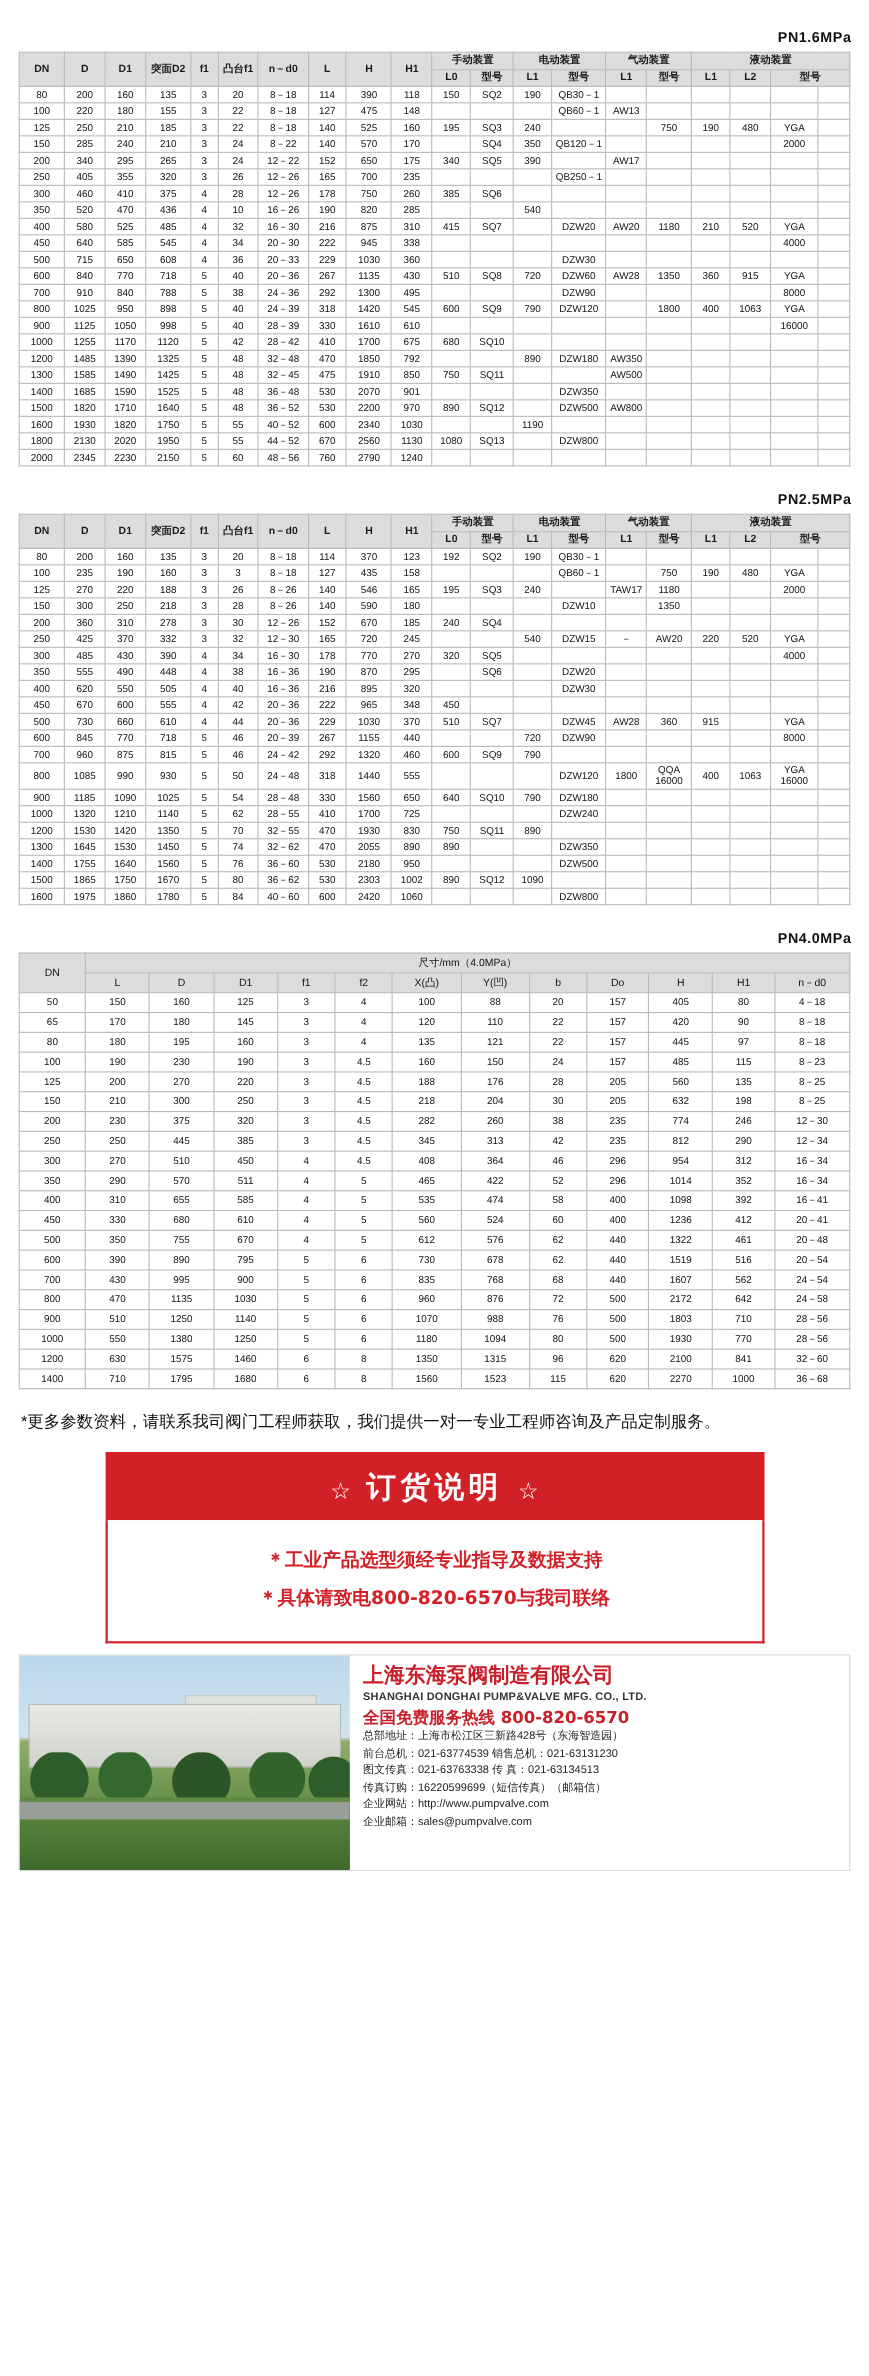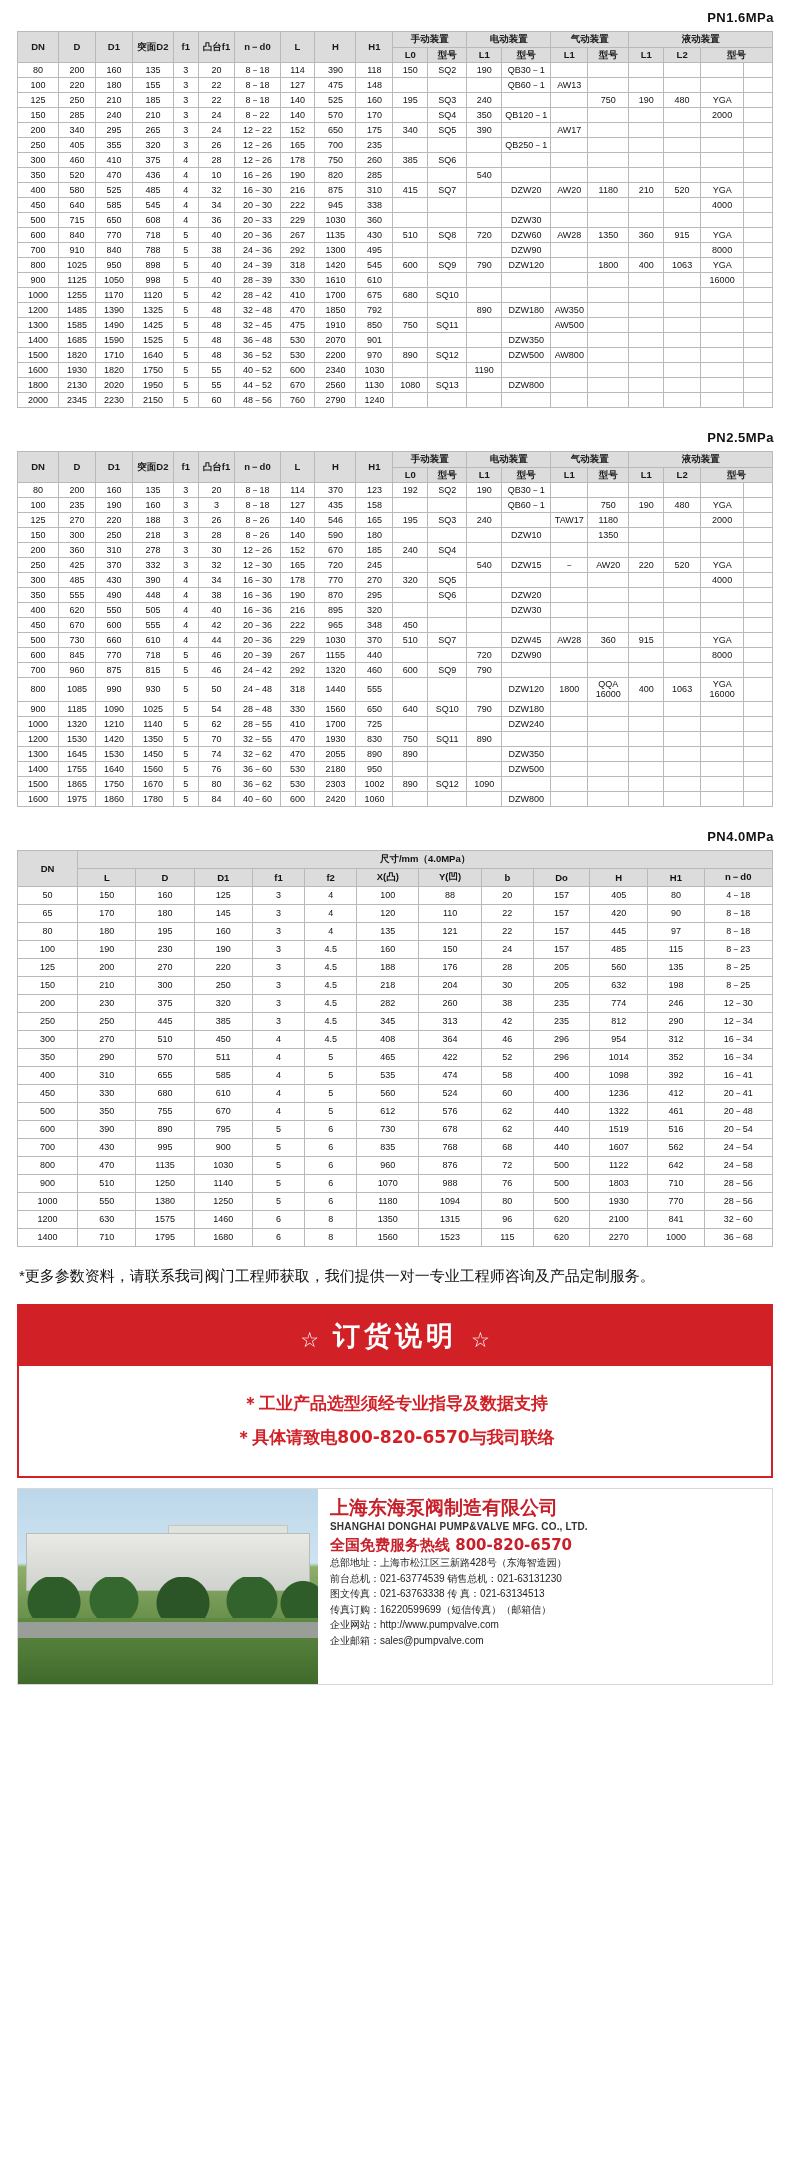--- a/index.html
+++ b/index.html
@@ -3,21 +3,21 @@
 <meta charset="utf-8">
 <style>
   * { box-sizing: border-box; }
   html, body { margin:0; padding:0; }
   body {
     width:790px;
     background:#ffffff;
     font-family:"Liberation Sans", sans-serif;
     color:#111;
   }
-  .page { width:790px; padding:0 0 0 0; }
+  .page { width:790px; padding:16px 0 0 0; }
 
   .tbl-title {
     text-align:right;
     font-weight:bold;
     font-size:13px;
     padding:10px 16px 6px 0;
     letter-spacing:0.5px;
   }
 
   table.spec {
@@ -53,32 +53,32 @@
     font-size:9px;
     table-layout:fixed;
   }
   table.spec4 th, table.spec4 td {
     border:1px solid #b9b9b9;
     text-align:center;
     vertical-align:middle;
     padding:2px 0;
     height:17px;
   }
-  table.spec4 thead th { background:#dcdcdc; font-weight:bold; font-size:9.5px; }
+  table.spec4 thead th { background:#dcdcdc; font-weight:normal; font-size:9.5px; }
 
   .note {
     width:756px;
     margin:12px auto 0 auto;
     font-size:15px;
     color:#111;
     padding:8px 0 12px 2px;
   }
 
   
-  .order-wrap { width:756px; margin:6px auto 0 auto; }
+  .order-wrap { width:599px; margin:6px auto 0 auto; }
   .order-band {
     background:#d22027;
     color:#fff;
     text-align:center;
     padding:14px 0 12px 0;
   }
   .order-band .txt {
     font-size:27px;
     font-weight:bold;
     letter-spacing:4px;
@@ -1517,21 +1517,21 @@
           <td>800</td>
           <td>470</td>
           <td>1135</td>
           <td>1030</td>
           <td>5</td>
           <td>6</td>
           <td>960</td>
           <td>876</td>
           <td>72</td>
           <td>500</td>
-          <td>1122</td>
+          <td>2172</td>
           <td>642</td>
           <td>24－58</td>
         </tr>
         <tr>
           <td>900</td>
           <td>510</td>
           <td>1250</td>
           <td>1140</td>
           <td>5</td>
           <td>6</td>

